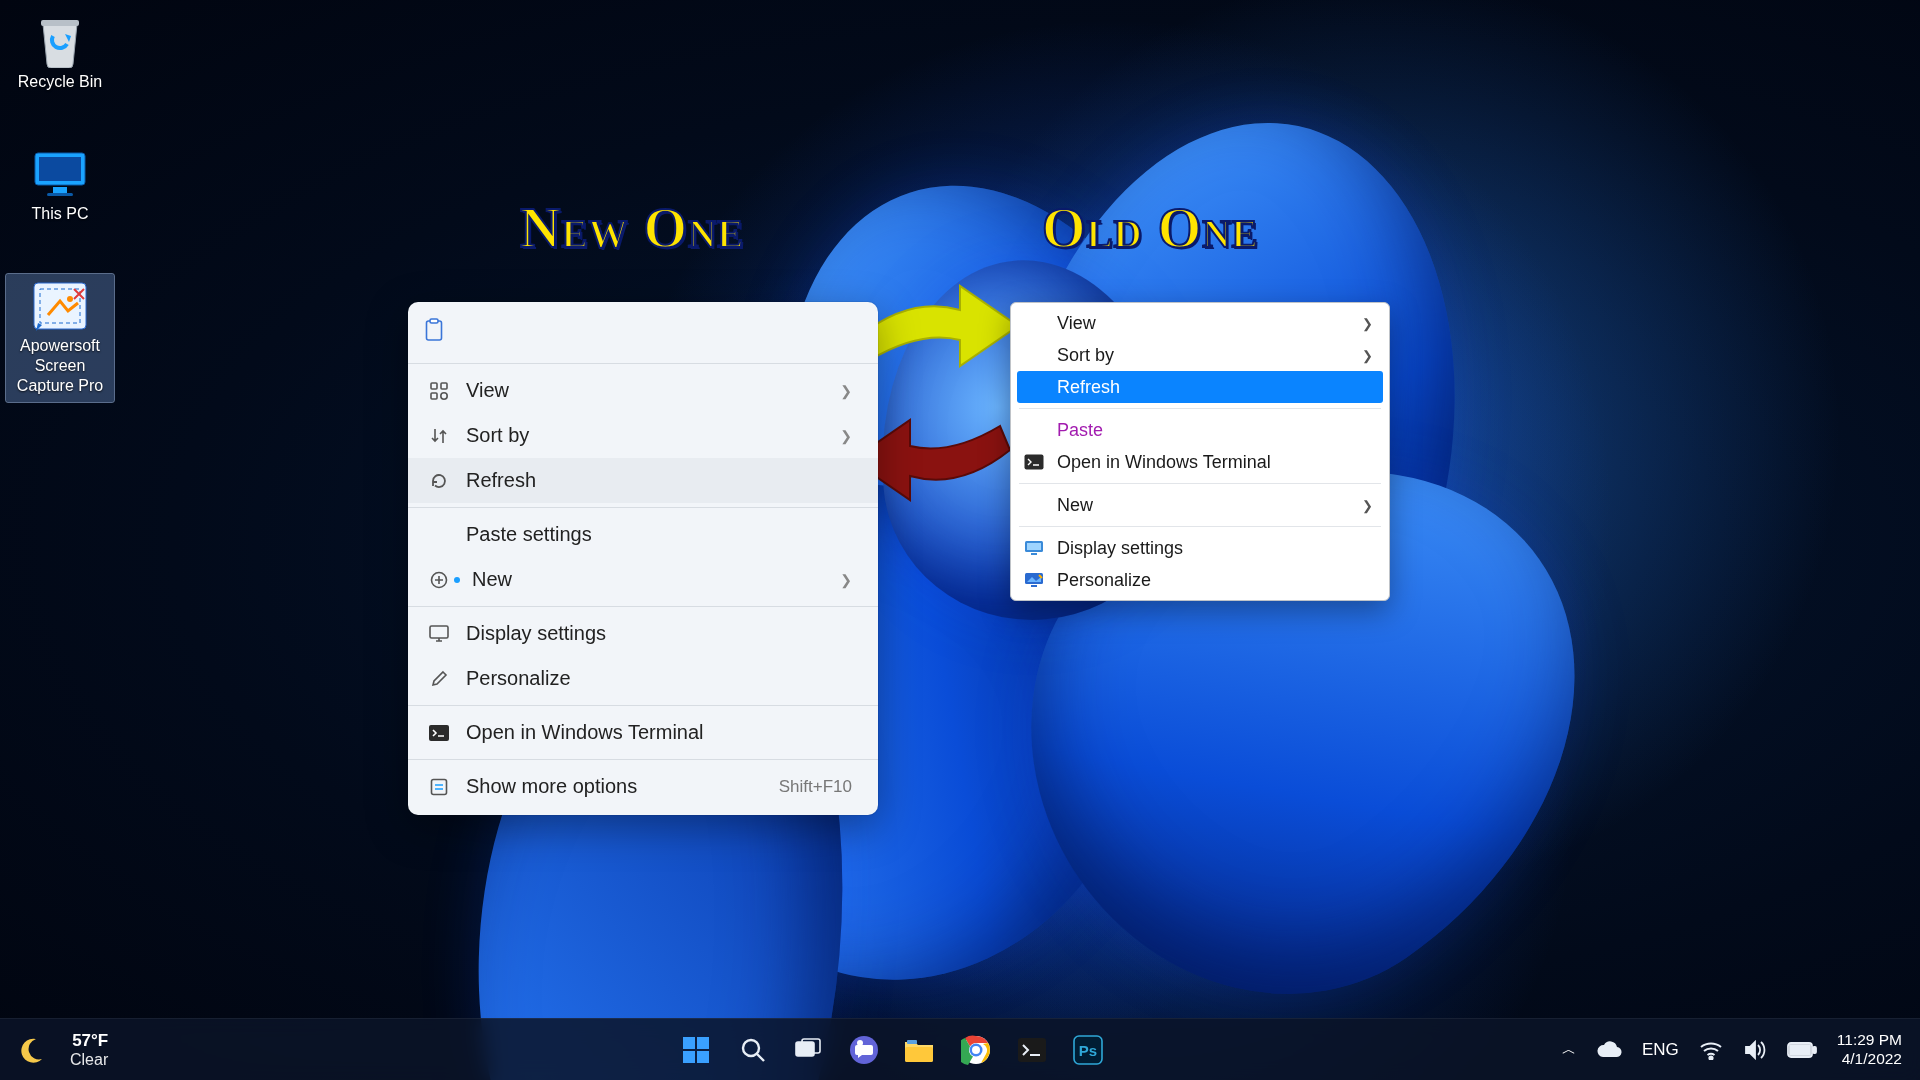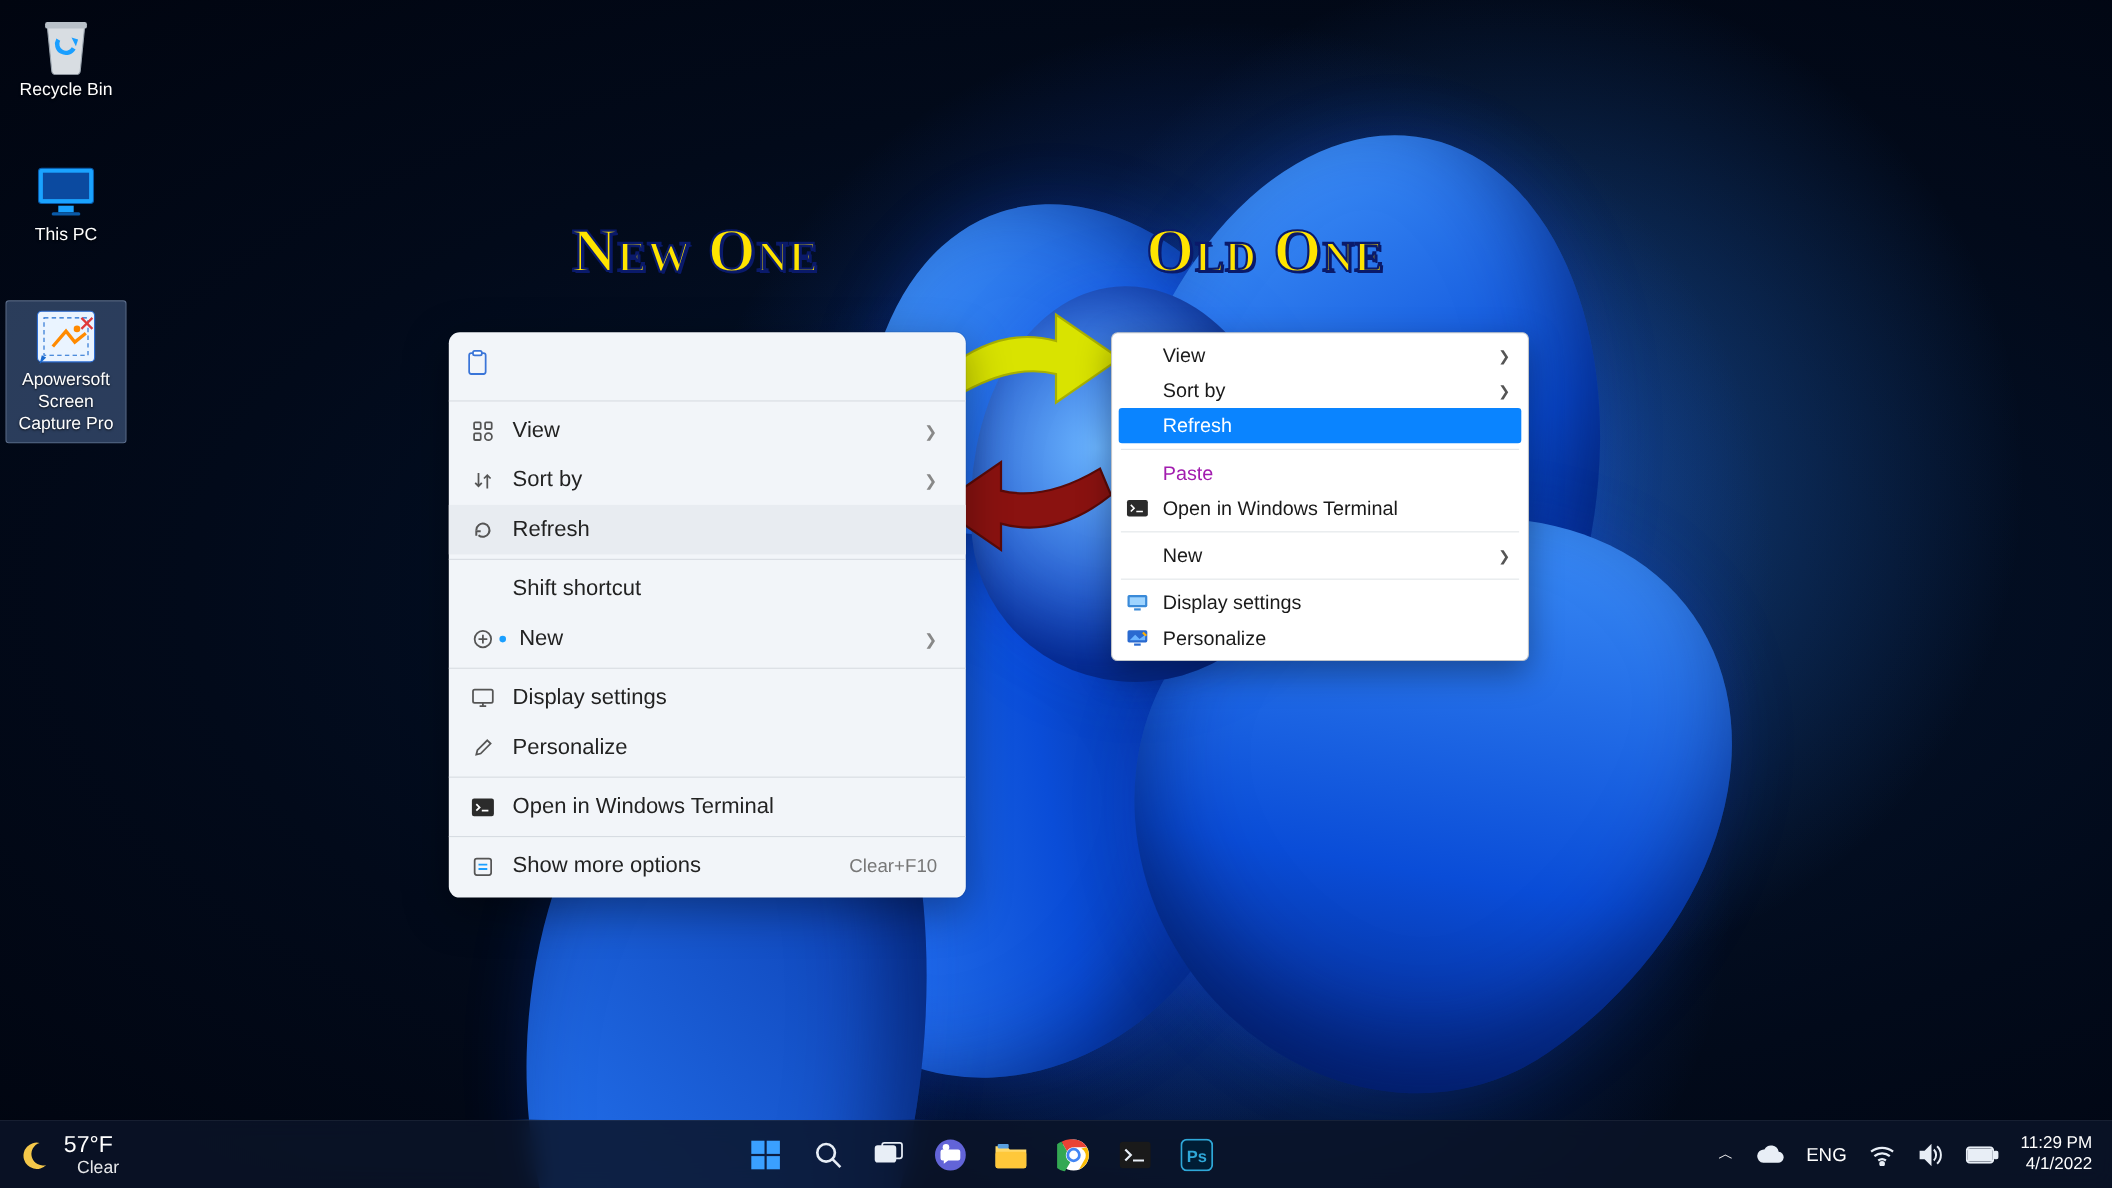--- a/index.html
+++ b/index.html
@@ -208,21 +208,21 @@
           <path d="M4 15 v-4 h4"></path>
         </svg>
     </span>
     <span class="txt">Refresh</span>
   </div>
 
   <div class="sep"></div>
 
   <div class="item">
     <span class="mico"></span>
-    <span class="txt">Shift shortcut</span>
+    <span class="txt">Paste settings</span>
   </div>
 
   <div class="item">
     <span class="mico">
       <svg width="20" height="20" viewBox="0 0 20 20" stroke="#555" fill="none" stroke-width="1.6">
           <circle cx="10" cy="10" r="7.5"></circle>
           <path d="M10 6 v8 M6 10 h8"></path>
         </svg>
     </span>
     <span style="width:6px;height:6px;background:#1a9fff;border-radius:50%;margin-left:-12px;margin-right:-4px;"></span>
@@ -266,21 +266,21 @@
   <div class="sep"></div>
 
   <div class="item">
     <span class="mico">
       <svg width="20" height="20" viewBox="0 0 20 20" stroke="#555" fill="none" stroke-width="1.6">
           <rect x="2.5" y="2.5" width="15" height="15" rx="2"></rect>
           <path d="M6 8 h8 M6 12 h8" stroke="#1a9fff"></path>
         </svg>
     </span>
     <span class="txt">Show more options</span>
-    <span class="shortcut">Clear+F10</span>
+    <span class="shortcut">Shift+F10</span>
   </div>
 </div>
 
 <div class="menu-old">
   <div class="item">
     <span class="oico"></span>
     <span class="txt">View</span>
     <span class="chev">❯</span>
   </div>
   <div class="item">
@@ -337,21 +337,21 @@
 </div>
 
 <div class="taskbar">
   <div class="tb-left">
     <span>
       <svg width="30" height="30" viewBox="0 0 30 30">
           <path d="M20 4 a12 12 0 1 0 6 20 a10 10 0 0 1 -6 -20 z" fill="#f5c84a"></path>
         </svg>
     </span>
     <div>
-      <div style="font-size:21px;font-weight:400;">57°F</div>
+      <div style="font-size:17px;font-weight:700;text-align:right;">57°F</div>
       <div style="font-size:16px;opacity:.9;margin-left:12px;">Clear</div>
     </div>
   </div>
 
   <div class="tb-center">
     <div class="tb-app">
       <svg width="30" height="30" viewBox="0 0 30 30">
           <rect x="2" y="2" width="12" height="12" fill="#3aa0ff"></rect>
           <rect x="16" y="2" width="12" height="12" fill="#3aa0ff"></rect>
           <rect x="2" y="16" width="12" height="12" fill="#3aa0ff"></rect>

